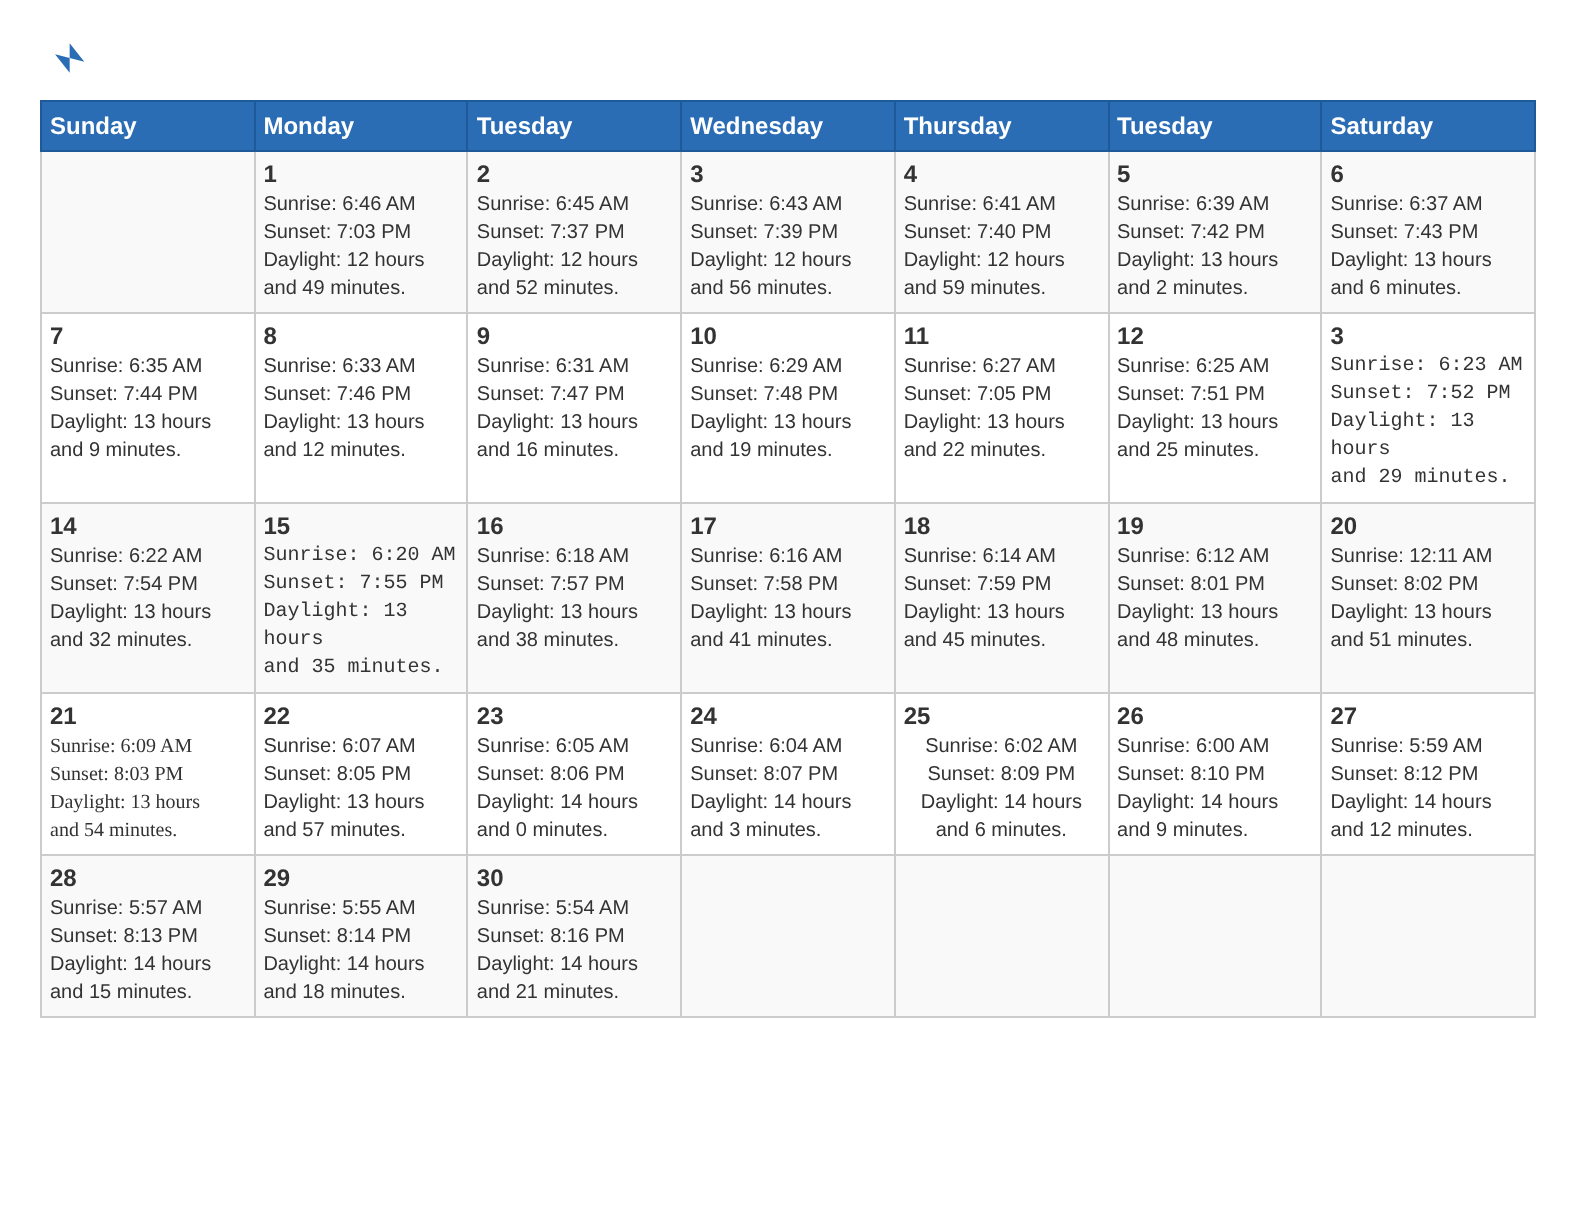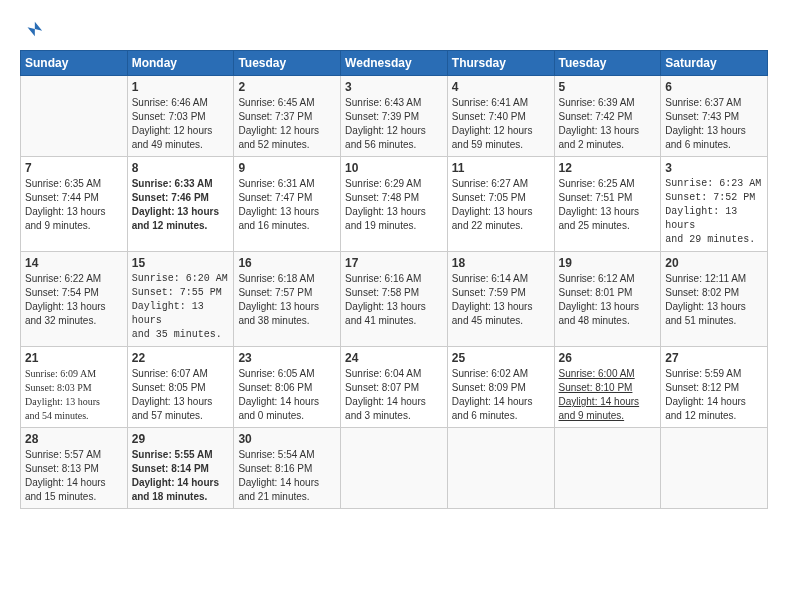--- a/index.html
+++ b/index.html
@@ -179,21 +179,21 @@
         <tr>
           <td>
             <span class="day-num">7</span>
             <div class="day-detail" style="white-space: pre-line;">Sunrise: 6:35 AM
 Sunset: 7:44 PM
 Daylight: 13 hours
 and 9 minutes.</div>
           </td>
           <td>
             <span class="day-num">8</span>
-            <div class="day-detail" style="white-space: pre-line; font-weight: bold;">Sunrise: 6:33 AM
+            <div class="day-detail" style="white-space: pre-line;">Sunrise: 6:33 AM
 Sunset: 7:46 PM
 Daylight: 13 hours
 and 12 minutes.</div>
           </td>
           <td>
             <span class="day-num">9</span>
             <div class="day-detail" style="white-space: pre-line;">Sunrise: 6:31 AM
 Sunset: 7:47 PM
 Daylight: 13 hours
 and 16 minutes.</div>
@@ -302,28 +302,28 @@
           </td>
           <td>
             <span class="day-num">24</span>
             <div class="day-detail" style="white-space: pre-line;">Sunrise: 6:04 AM
 Sunset: 8:07 PM
 Daylight: 14 hours
 and 3 minutes.</div>
           </td>
           <td>
             <span class="day-num">25</span>
-            <div class="day-detail" style="white-space: pre-line;">Sunrise: 6:02 AM
+            <div class="day-detail" style="white-space: pre-line; text-align: center;">Sunrise: 6:02 AM
 Sunset: 8:09 PM
 Daylight: 14 hours
 and 6 minutes.</div>
           </td>
           <td>
             <span class="day-num">26</span>
-            <div class="day-detail" style="white-space: pre-line; text-decoration: underline;">Sunrise: 6:00 AM
+            <div class="day-detail" style="white-space: pre-line;">Sunrise: 6:00 AM
 Sunset: 8:10 PM
 Daylight: 14 hours
 and 9 minutes.</div>
           </td>
           <td>
             <span class="day-num">27</span>
             <div class="day-detail" style="white-space: pre-line;">Sunrise: 5:59 AM
 Sunset: 8:12 PM
 Daylight: 14 hours
 and 12 minutes.</div>
@@ -332,21 +332,21 @@
         <tr>
           <td>
             <span class="day-num">28</span>
             <div class="day-detail" style="white-space: pre-line;">Sunrise: 5:57 AM
 Sunset: 8:13 PM
 Daylight: 14 hours
 and 15 minutes.</div>
           </td>
           <td>
             <span class="day-num">29</span>
-            <div class="day-detail" style="white-space: pre-line; font-weight: bold;">Sunrise: 5:55 AM
+            <div class="day-detail" style="white-space: pre-line;">Sunrise: 5:55 AM
 Sunset: 8:14 PM
 Daylight: 14 hours
 and 18 minutes.</div>
           </td>
           <td>
             <span class="day-num">30</span>
             <div class="day-detail" style="white-space: pre-line;">Sunrise: 5:54 AM
 Sunset: 8:16 PM
 Daylight: 14 hours
 and 21 minutes.</div>

